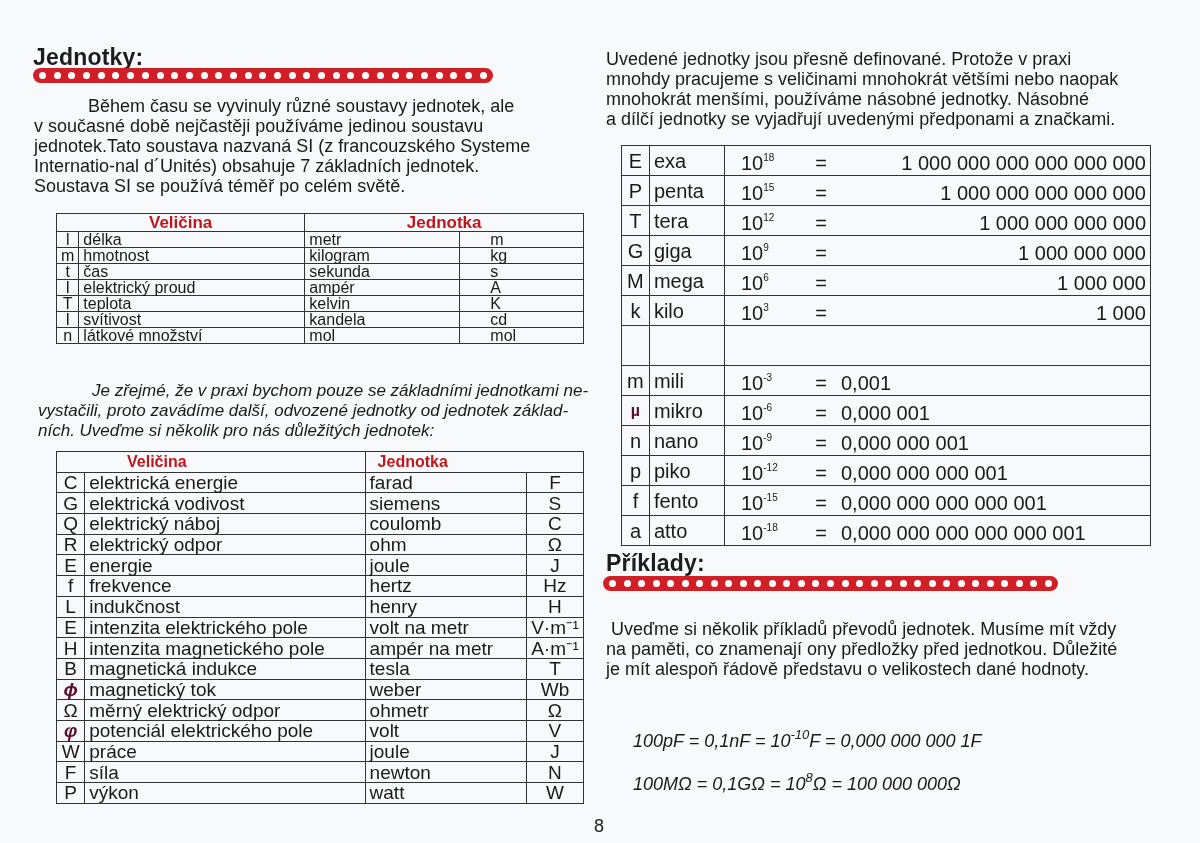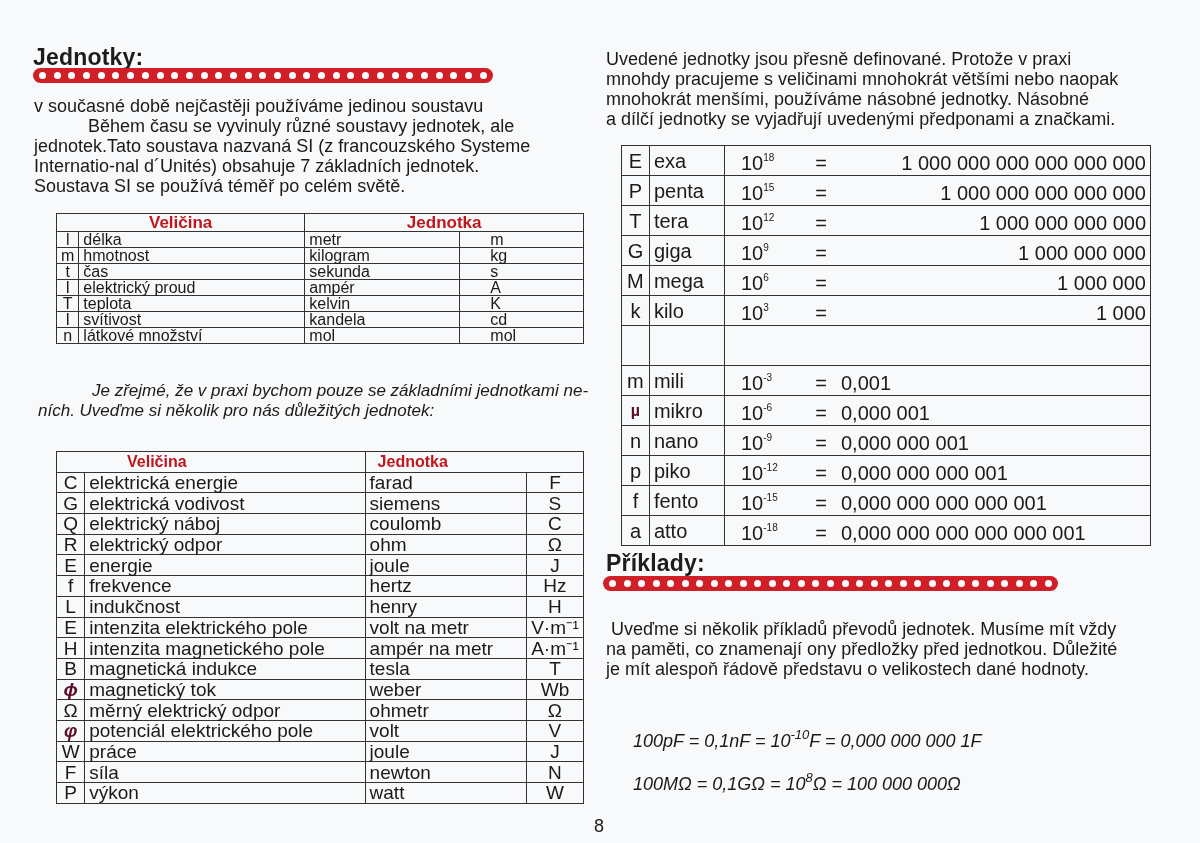--- a/index.html
+++ b/index.html
@@ -89,22 +89,22 @@
       <span></span>
       <span></span>
       <span></span>
       <span></span>
       <span></span>
       <span></span>
       <span></span>
     </div>
 
   <div class="para" style="left:34px;top:96px;width:560px;">
+    <div><span class="ind"></span><span>Během času se vyvinuly různé soustavy jednotek, ale</span></div>
     <div>v současné době nejčastěji používáme jedinou soustavu</div>
-    <div><span class="ind"></span><span>Během času se vyvinuly různé soustavy jednotek, ale</span></div>
     <div>jednotek.Tato soustava nazvaná SI (z francouzského Systeme</div>
     <div>Internatio-nal d´Unités) obsahuje 7 základních jednotek.</div>
     <div>Soustava SI se používá téměř po celém světě.</div>
   </div>
 
   <table id="t1">
     <tbody>
         <tr>
       <td class="hdr" colspan="2">Veličina</td>
       <td class="hdr" colspan="2">Jednotka</td>
@@ -151,20 +151,21 @@
           <td class="sym" style="width:22px">n</td>
           <td style="width:226px">látkové množství</td>
           <td style="width:155px">mol</td>
           <td style="padding-left:30px">mol</td>
         </tr>
       </tbody>
   </table>
 
   <div class="para italic" style="left:38px;top:381px;width:560px;">
     <div><span class="ind" style="width:54px;"></span><span>Je zřejmé, že v praxi bychom pouze se základními jednotkami ne-</span></div>
+    <div>vystačili, proto zavádíme další, odvozené jednotky od jednotek základ-</div>
     <div>ních. Uveďme si několik pro nás důležitých jednotek:</div>
   </div>
 
   <table id="t2">
     <tbody>
         <tr>
       <td class="hdr" colspan="2">Veličina</td>
       <td class="hdr j" colspan="2">Jednotka</td>
     </tr>
     </tbody>

